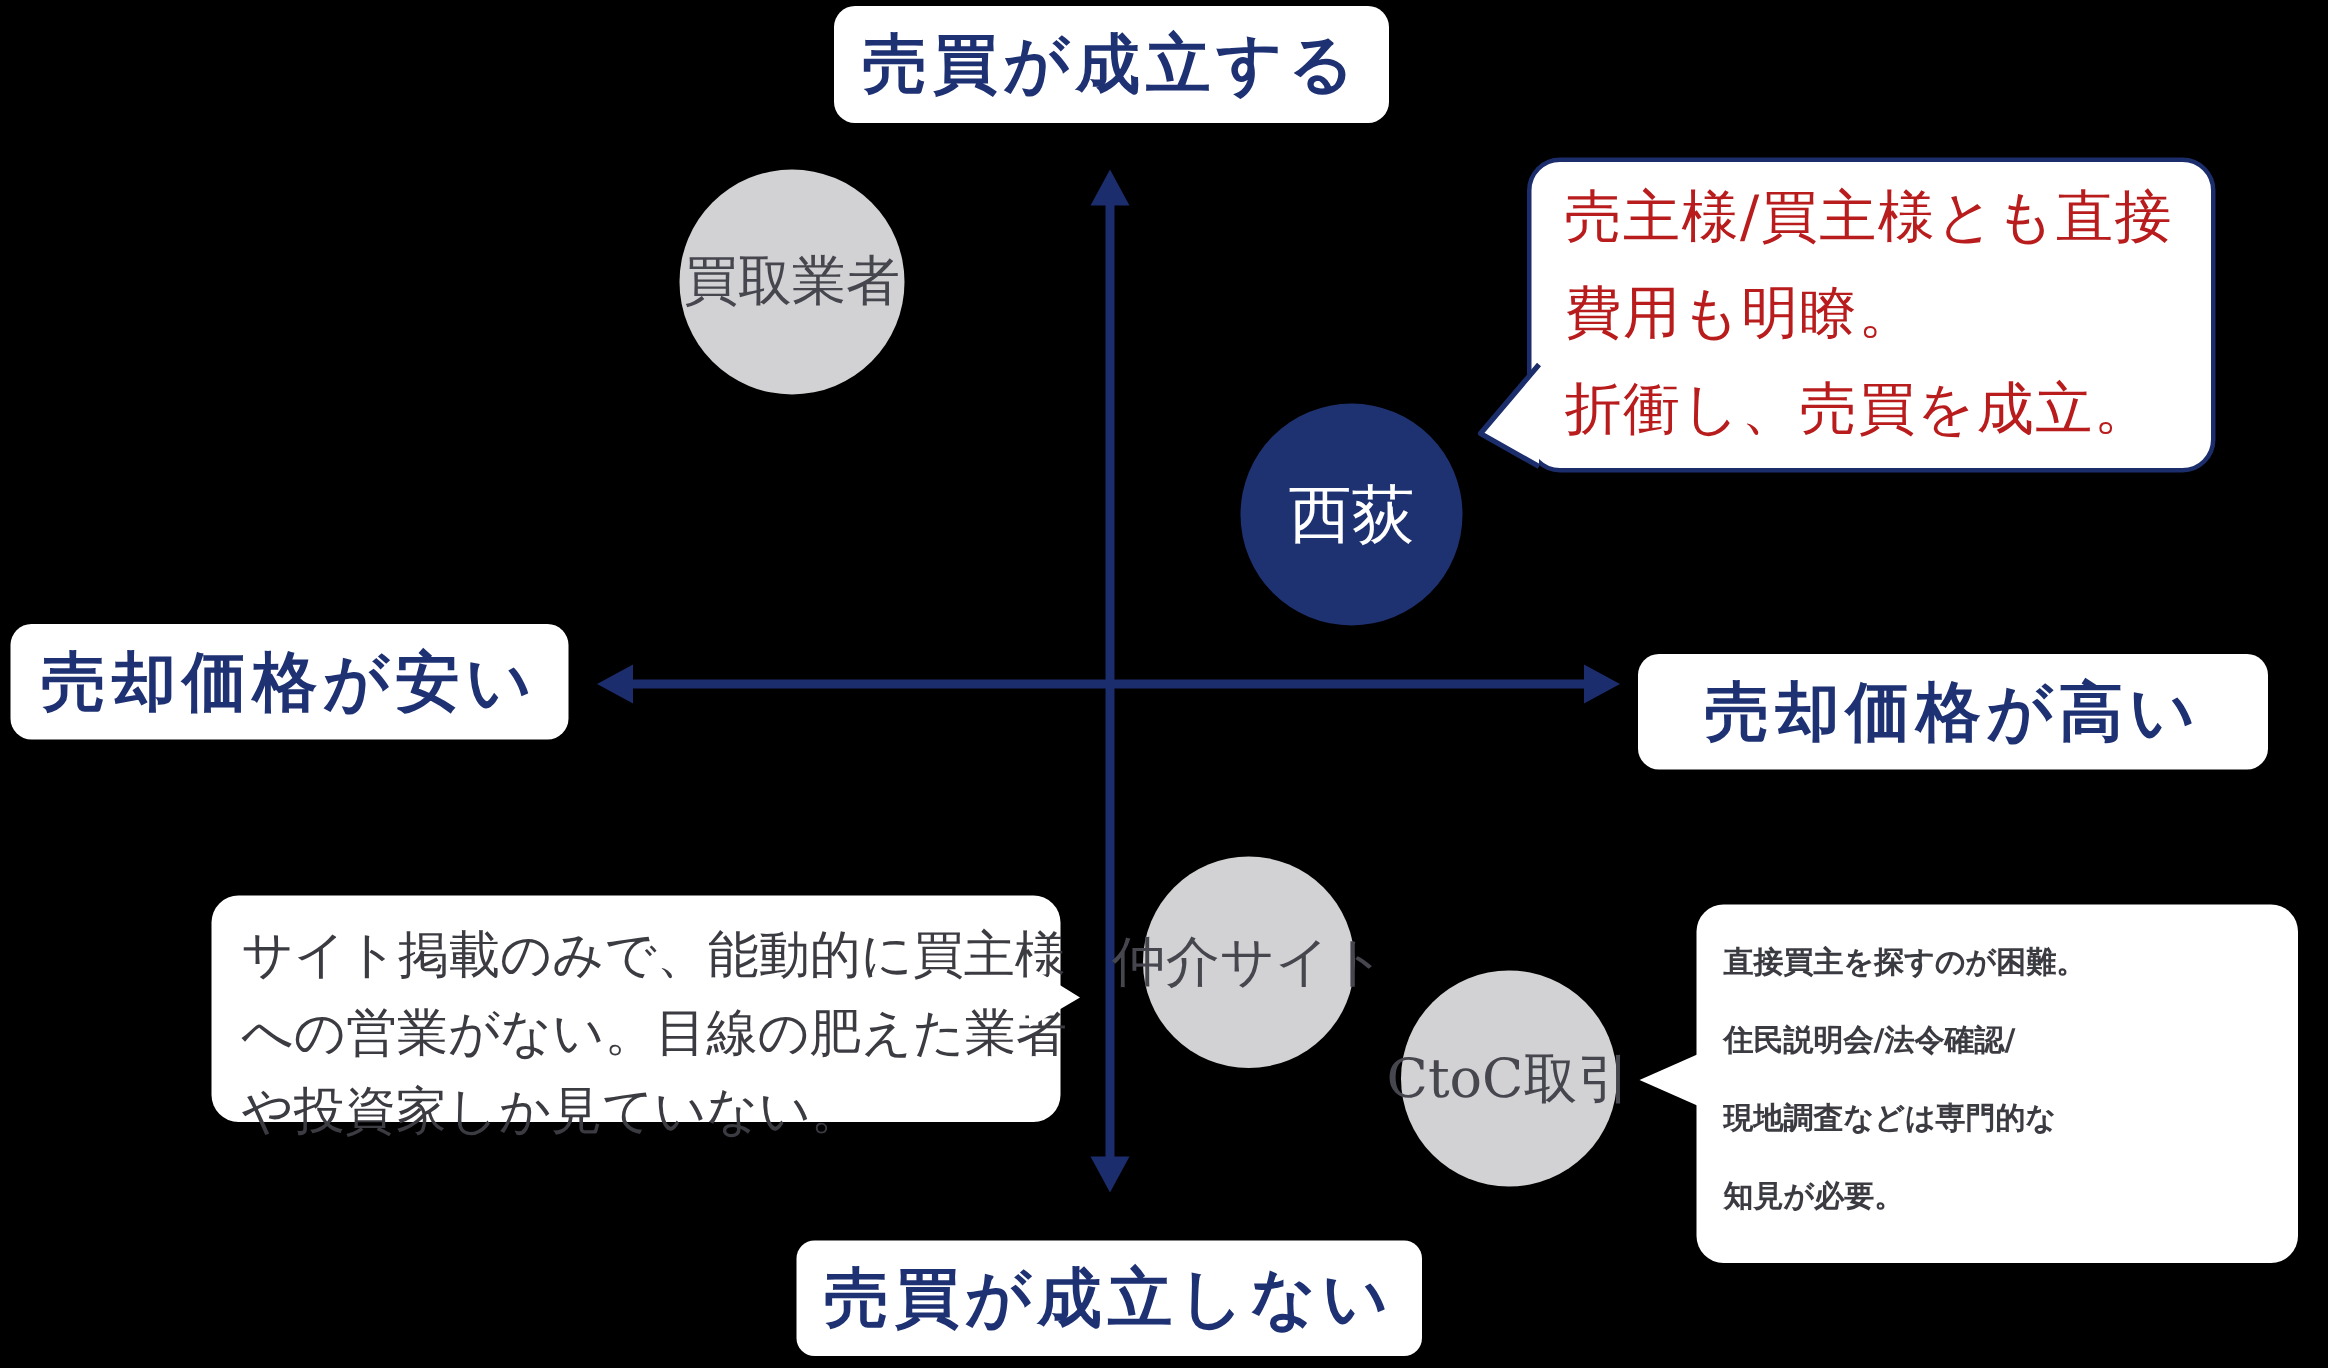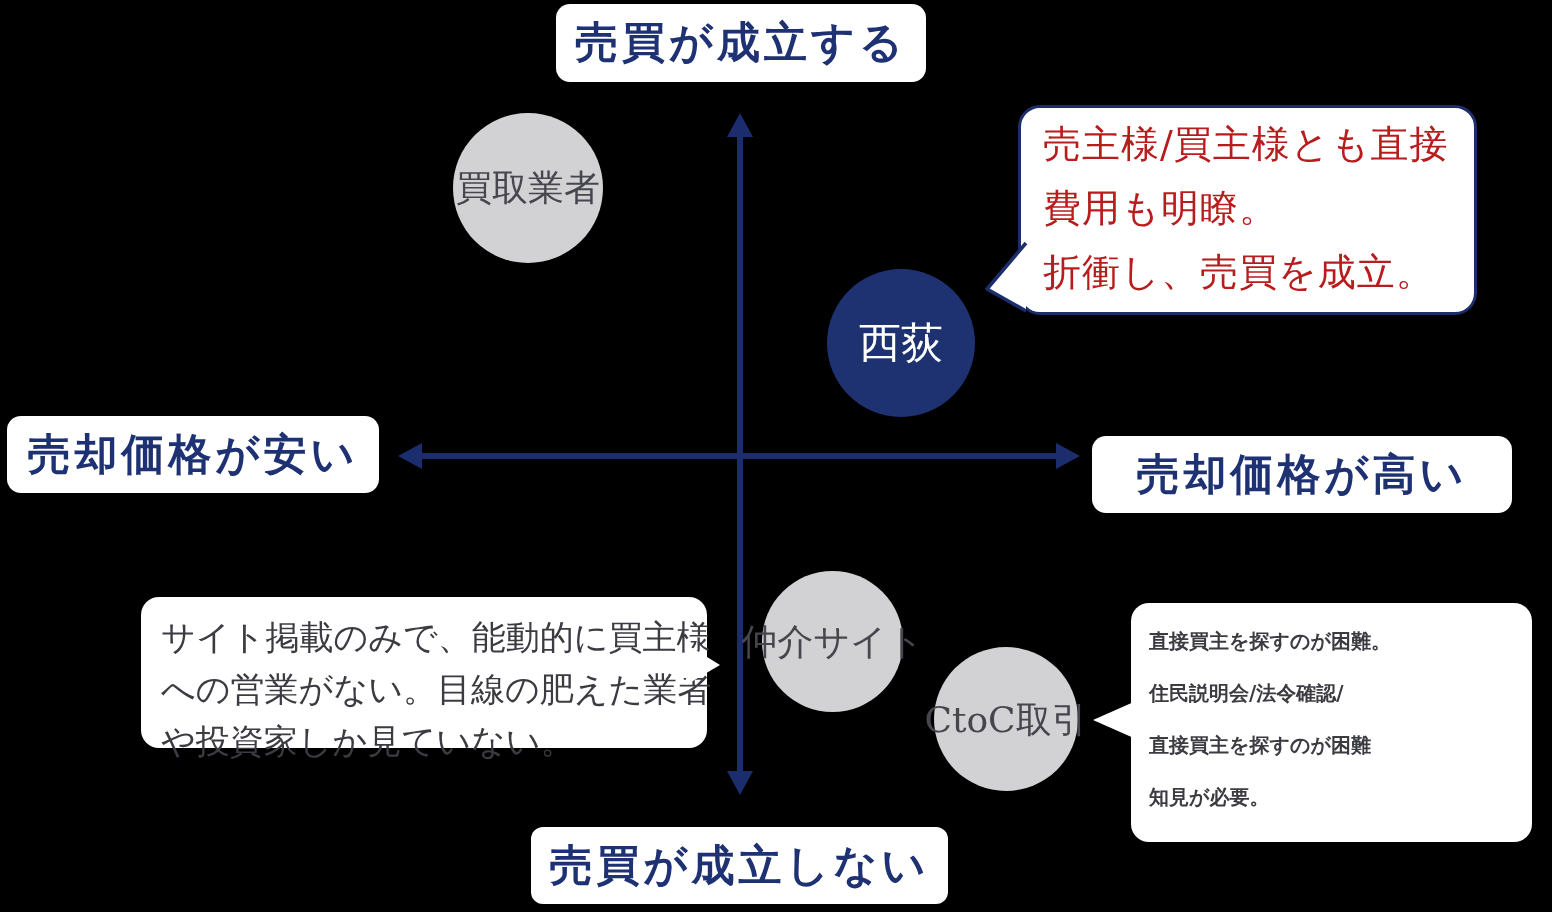--- a/index.html
+++ b/index.html
@@ -88,21 +88,21 @@
 
   <div class="abs bubble" id="bubble-chukai">
     <span class="line">サイト掲載のみで、能動的に買主様</span>
     <span class="line">への営業がない。目線の肥えた業者</span>
     <span class="line">や投資家しか見ていない。</span>
   </div>
 
   <div class="abs bubble" id="bubble-ctoc">
     <span class="line">直接買主を探すのが困難。</span>
     <span class="line">住民説明会/法令確認/</span>
-    <span class="line">直接買主を探すのが困難</span>
+    <span class="line">現地調査などは専門的な</span>
     <span class="line">知見が必要。</span>
   </div>
 
   <svg class="layer" aria-hidden="true" style="pointer-events:none;">
     <path class="tail-bordered" d="M 1026 243 L 987 289 L 1026 311"></path>
     <polygon class="tail-plain" points="686,644 720,665 686,685"></polygon>
     <polygon class="tail-plain" points="1136,701 1093,720 1136,739"></polygon>
   </svg>
 
 </div>

